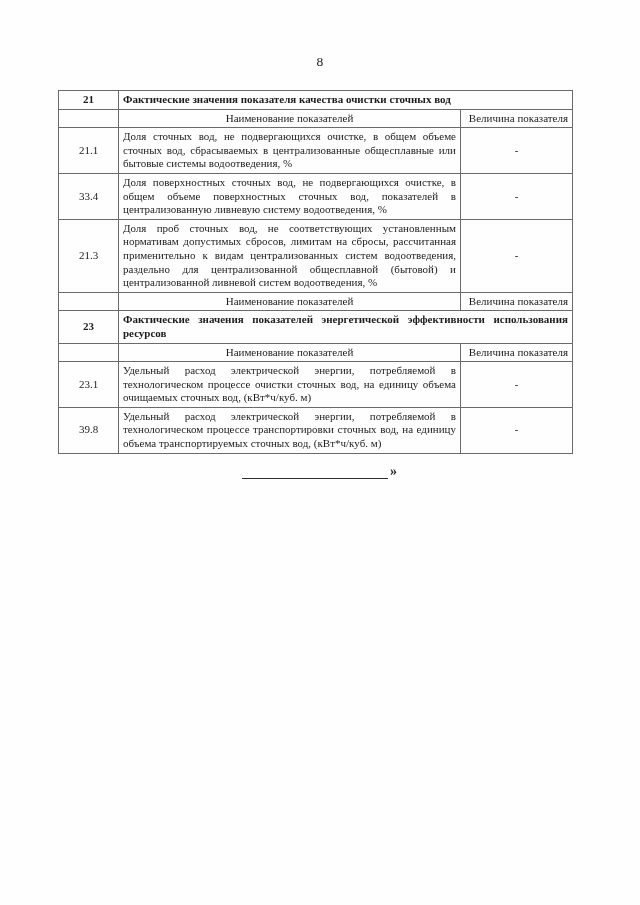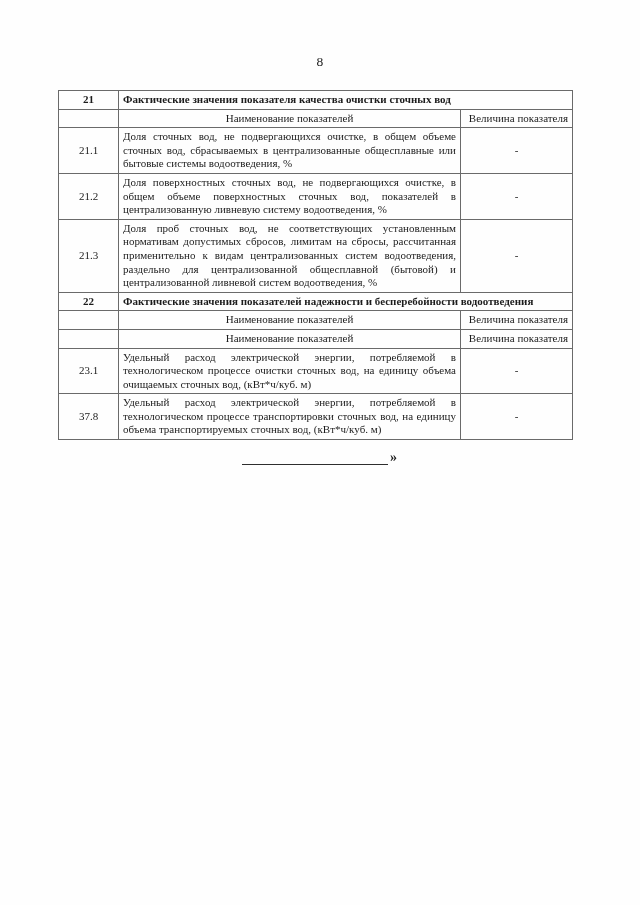--- a/index.html
+++ b/index.html
@@ -118,52 +118,52 @@
         <td class="num-cell"></td>
         <td class="head-name">Наименование показателей</td>
         <td class="head-value">Величина показателя</td>
       </tr>
       <tr>
         <td class="num-cell">21.1</td>
         <td class="name-cell">Доля сточных вод, не подвергающихся очистке, в общем объеме сточных вод, сбрасываемых в централизованные общесплавные или бытовые системы водоотведения, %</td>
         <td class="value-cell">-</td>
       </tr>
       <tr>
-        <td class="num-cell">21.2</td>
+        <td class="num-cell">33.4</td>
         <td class="name-cell">Доля поверхностных сточных вод, не подвергающихся очистке, в общем объеме поверхностных сточных вод, показателей в централизованную ливневую систему водоотведения, %</td>
         <td class="value-cell">-</td>
       </tr>
       <tr>
         <td class="num-cell">21.3</td>
         <td class="name-cell">Доля проб сточных вод, не соответствующих установленным нормативам допустимых сбросов, лимитам на сбросы, рассчитанная применительно к видам централизованных систем водоотведения, раздельно для централизованной общесплавной (бытовой) и централизованной ливневой систем водоотведения, %</td>
         <td class="value-cell">-</td>
       </tr>
 
       <tr>
-        <td class="num-cell bold">22</td>
-        <td class="section-title" colspan="2">Фактические значения показателей надежности и бесперебойности водоотведения</td>
-      </tr>
-      <tr>
         <td class="num-cell"></td>
         <td class="head-name">Наименование показателей</td>
         <td class="head-value">Величина показателя</td>
       </tr>
 
+      <tr>
+        <td class="num-cell bold">23</td>
+        <td class="section-title" colspan="2">Фактические значения показателей энергетической эффективности использования ресурсов</td>
+      </tr>
       <tr>
         <td class="num-cell"></td>
         <td class="head-name">Наименование показателей</td>
         <td class="head-value">Величина показателя</td>
       </tr>
       <tr>
         <td class="num-cell">23.1</td>
         <td class="name-cell">Удельный расход электрической энергии, потребляемой в технологическом процессе очистки сточных вод, на единицу объема очищаемых сточных вод, (кВт*ч/куб. м)</td>
         <td class="value-cell">-</td>
       </tr>
       <tr>
-        <td class="num-cell">37.8</td>
+        <td class="num-cell">39.8</td>
         <td class="name-cell">Удельный расход электрической энергии, потребляемой в технологическом процессе транспортировки сточных вод, на единицу объема транспортируемых сточных вод, (кВт*ч/куб. м)</td>
         <td class="value-cell">-</td>
       </tr>
 
     </tbody>
   </table>
 
   <div class="footer-line">
     <span class="rule"></span>
       <span class="closing-mark">»</span>

